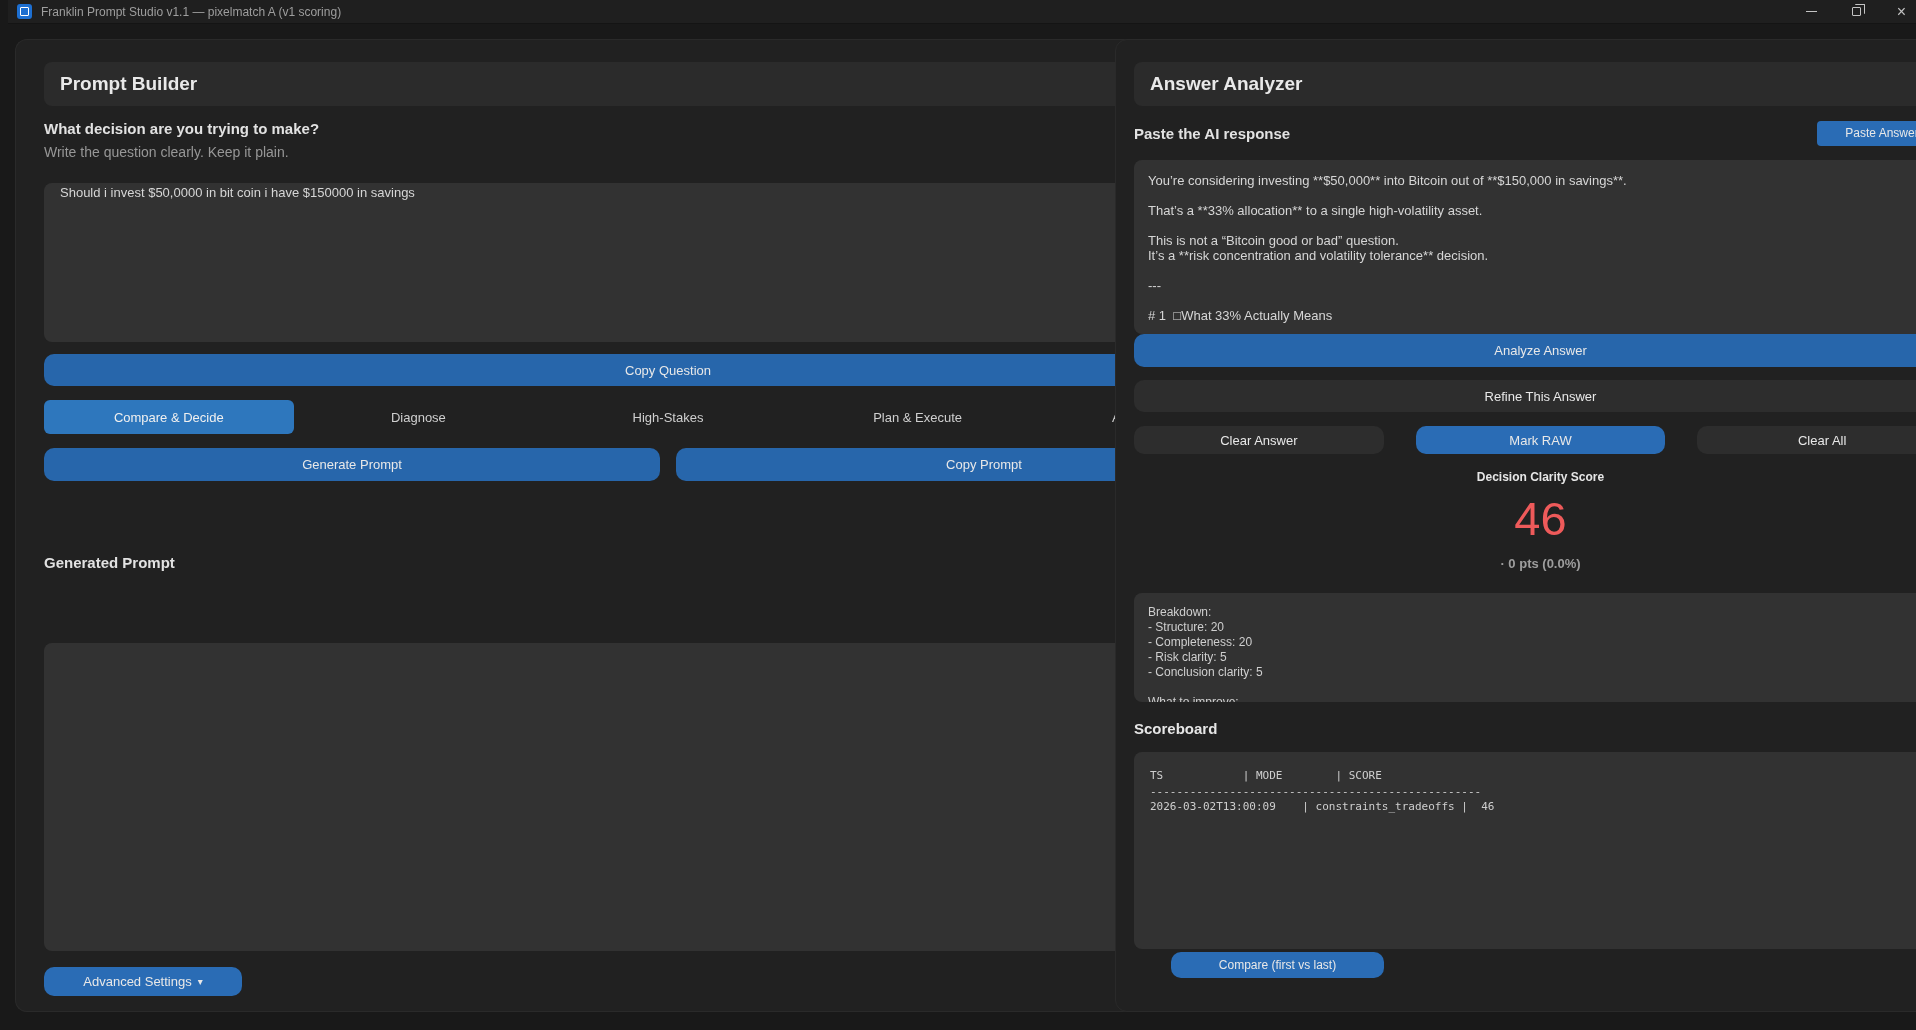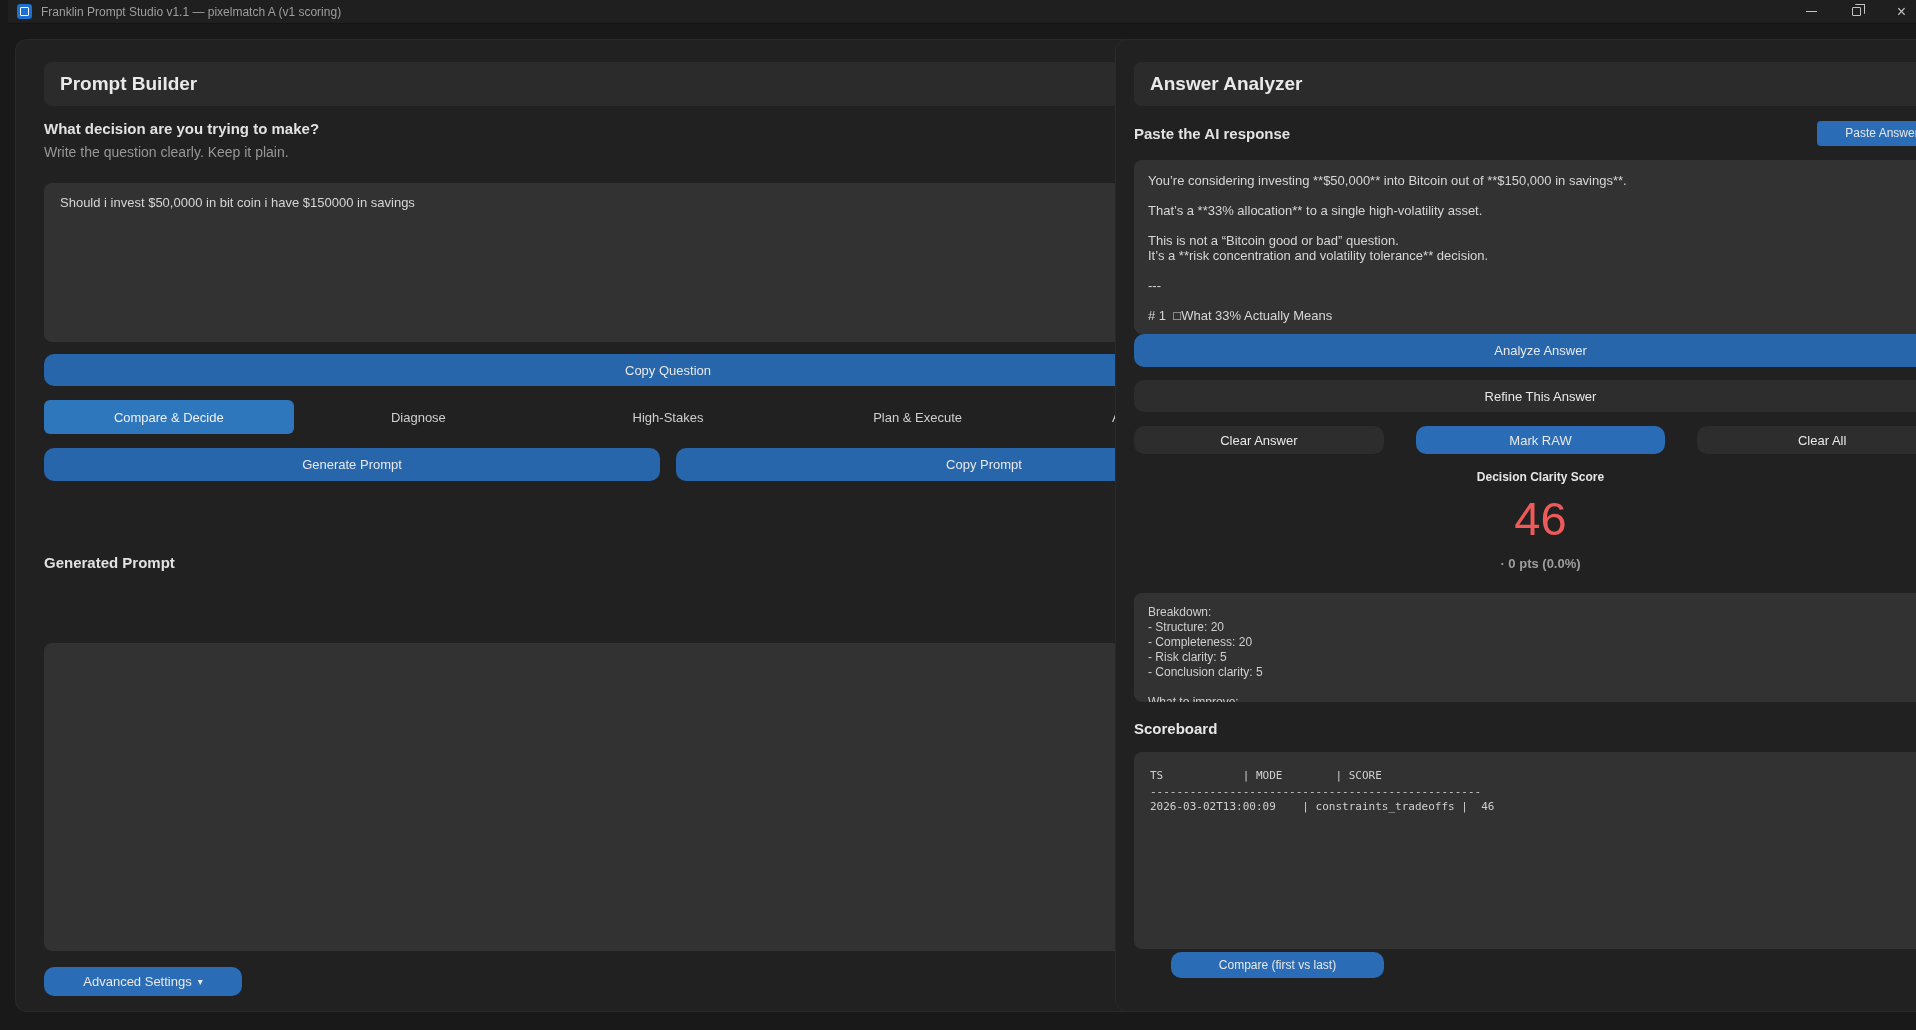--- a/index.html
+++ b/index.html
@@ -127,21 +127,21 @@
   </div>
 </div>
 
 <div class="panel panel-left">
   <div class="inner">
     <div class="hdr-bar">Prompt Builder</div>
 
     <div class="lbl-bold" style="margin-top:14px;">What decision are you trying to make?</div>
     <div class="lbl-muted" style="margin-top:7px;">Write the question clearly. Keep it plain.</div>
 
-    <div class="box prewrap" style="height:159px; margin-top:23px; padding:12px 16px 0 16px;">Should i invest $50,0000 in bit coin i have $150000 in savings</div>
+    <div class="box prewrap" style="height:159px; margin-top:23px; padding:2px 16px 0 16px;">Should i invest $50,0000 in bit coin i have $150000 in savings</div>
 
     <div class="btn btn-blue" style="height:32px; margin-top:12px;">Copy Question</div>
 
     <div class="tabs">
       <div class="tab selected">Compare &amp; Decide</div>
       <div class="tab">Diagnose</div>
       <div class="tab">High-Stakes</div>
       <div class="tab">Plan &amp; Execute</div>
       <div class="tab">Advanced Contract</div>
     </div>

